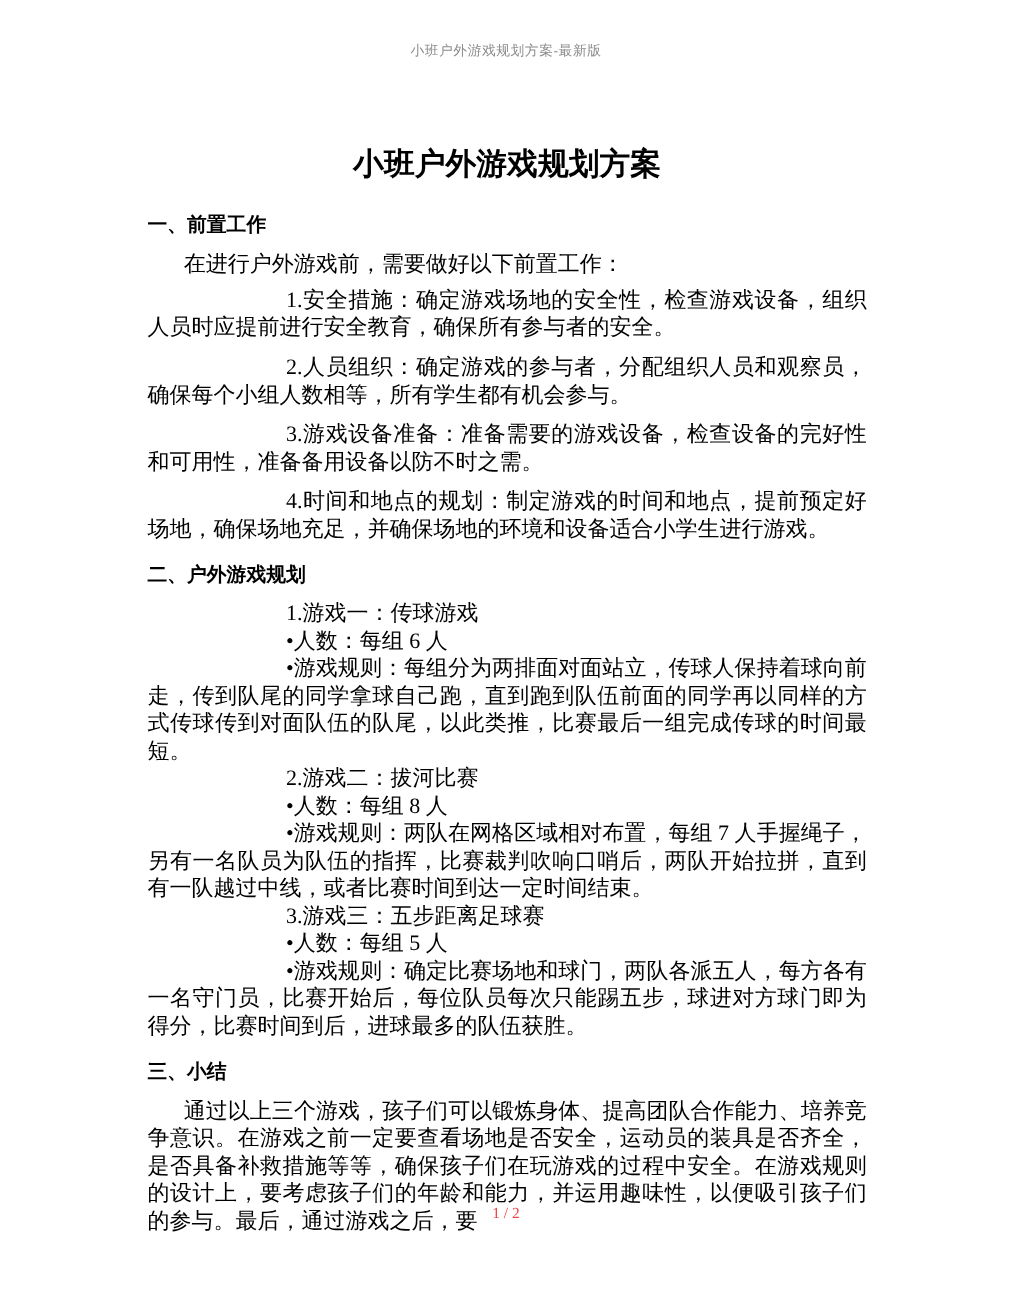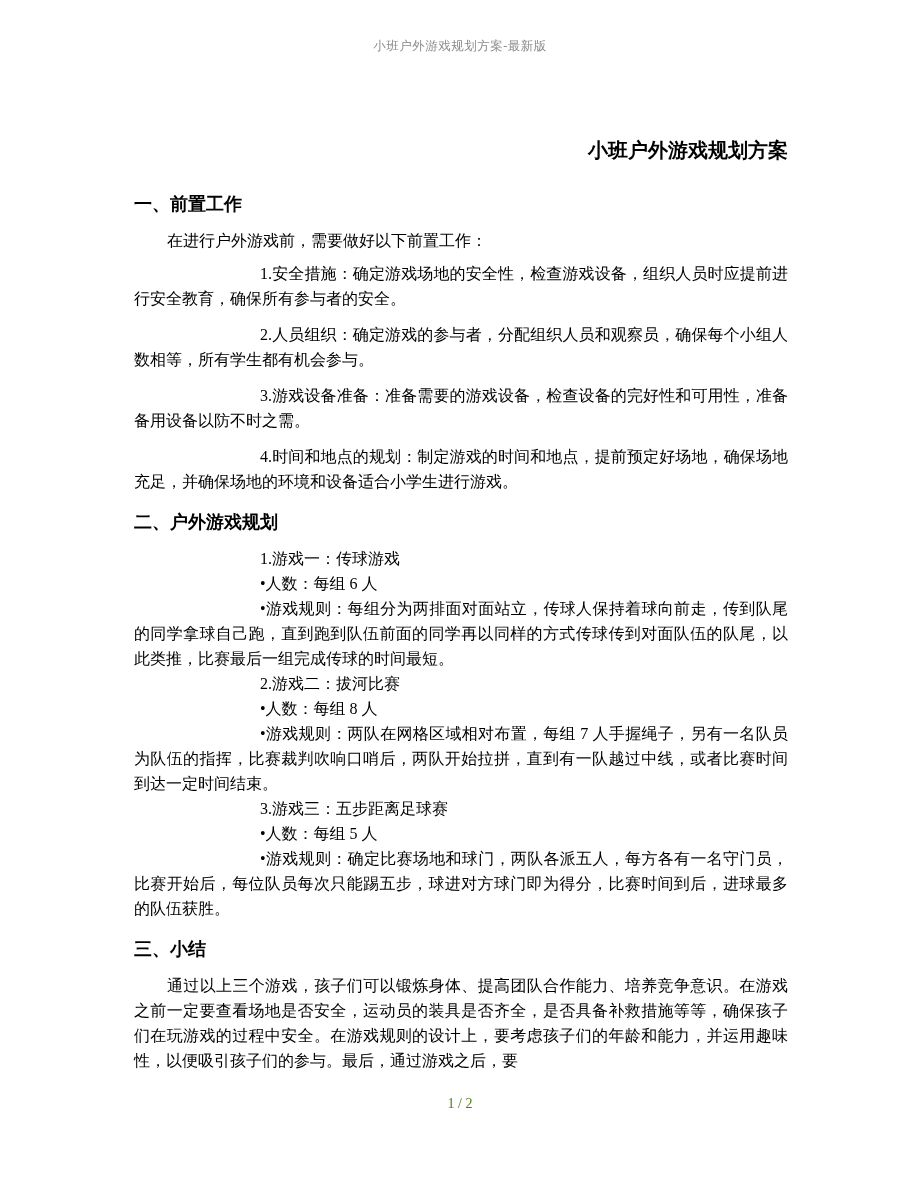--- a/index.html
+++ b/index.html
@@ -23,36 +23,36 @@
     font-size: 12.5px;
     color: #8b8b8b;
     letter-spacing: 0.5px;
   }
   .content {
     position: absolute;
     top: 134px; left: 134px;
     width: 654px;
   }
   .doc-title {
-    text-align: right;
-    font-size: 20px;
+    text-align: center;
+    font-size: 28px;
     font-weight: bold;
     line-height: 32px;
     margin-bottom: 24px;
     font-family: Liberation Serif, serif;
   }
   .sec-heading {
     font-size: 18px;
     font-weight: bold;
     line-height: 28px;
     margin-top: 14px;
     margin-bottom: 10px;
   }
   p {
-    font-size: 16px;
+    font-size: 20px;
     line-height: 25px;
     text-align: justify;
   }
   .indent2 {
     text-indent: 33px;
     margin-bottom: 8px;
   }
   .item-p {
     text-indent: 63px;
     margin-bottom: 11px;
@@ -66,21 +66,21 @@
     min-width: 46px;
   }
   .summary-p {
     text-indent: 33px;
   }
   .doc-footer {
     position: absolute;
     top: 1096px; left: 0; width: 100%;
     text-align: center;
     font-size: 14px;
-    color: #4d7c0f;
+    color: #ef4444;
   }
 </style>
 </head>
 <body>
 
 <div class="page">
 
   <div class="doc-header">小班户外游戏规划方案-最新版</div>
 
   <div class="content">

